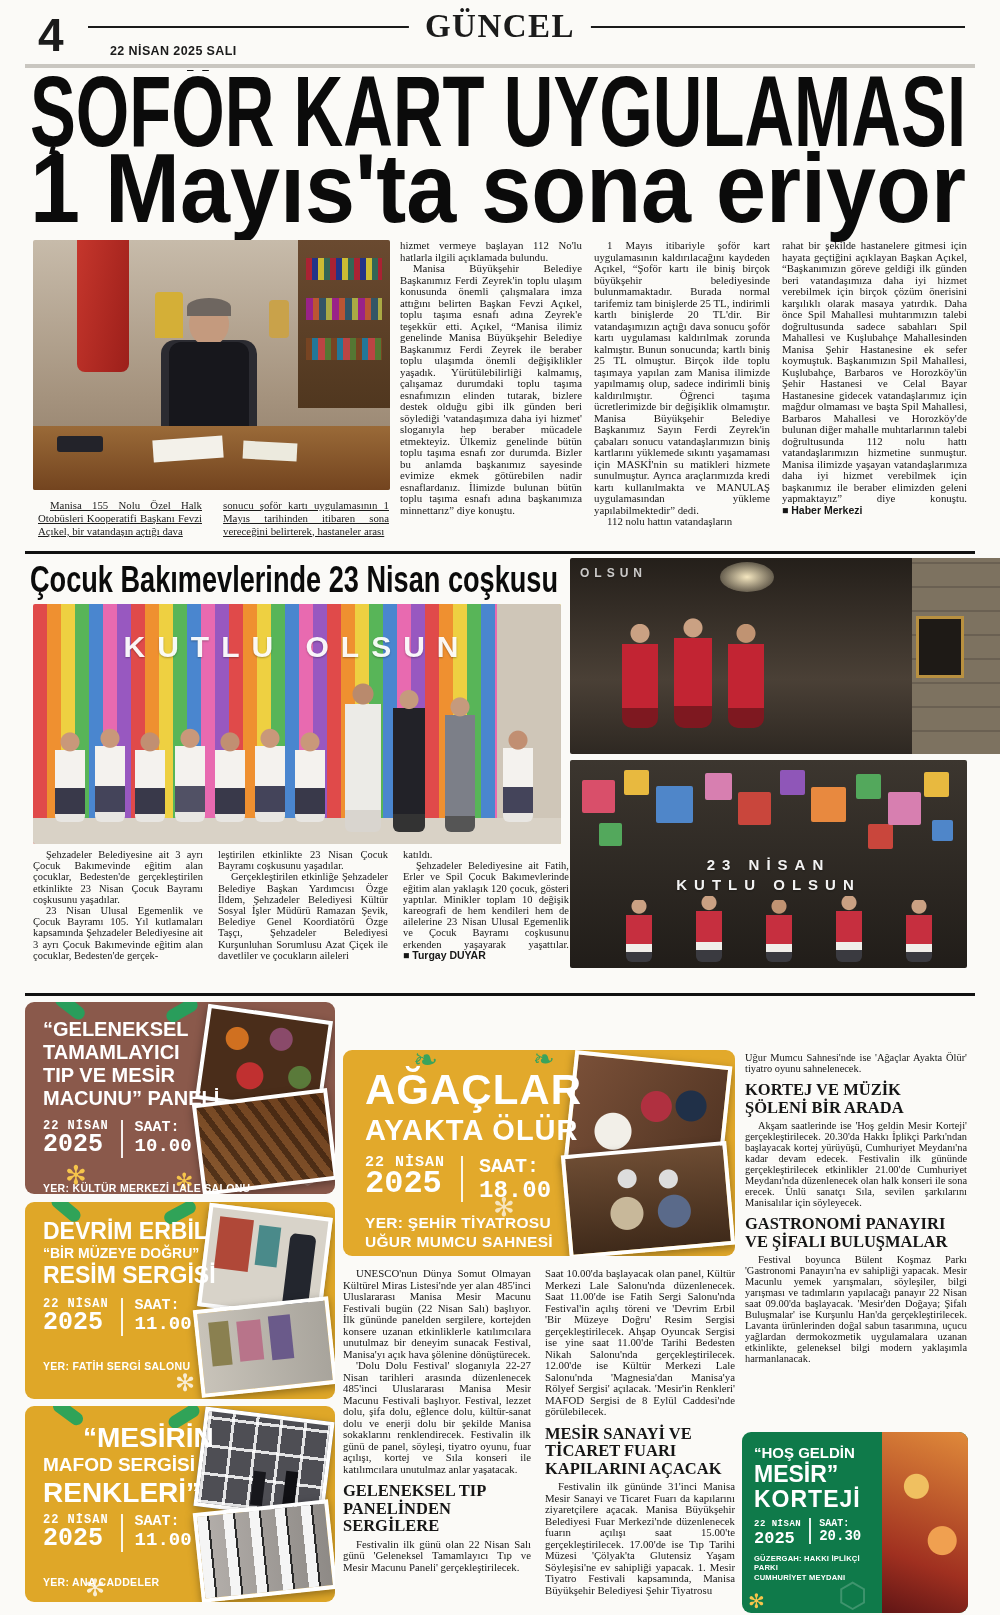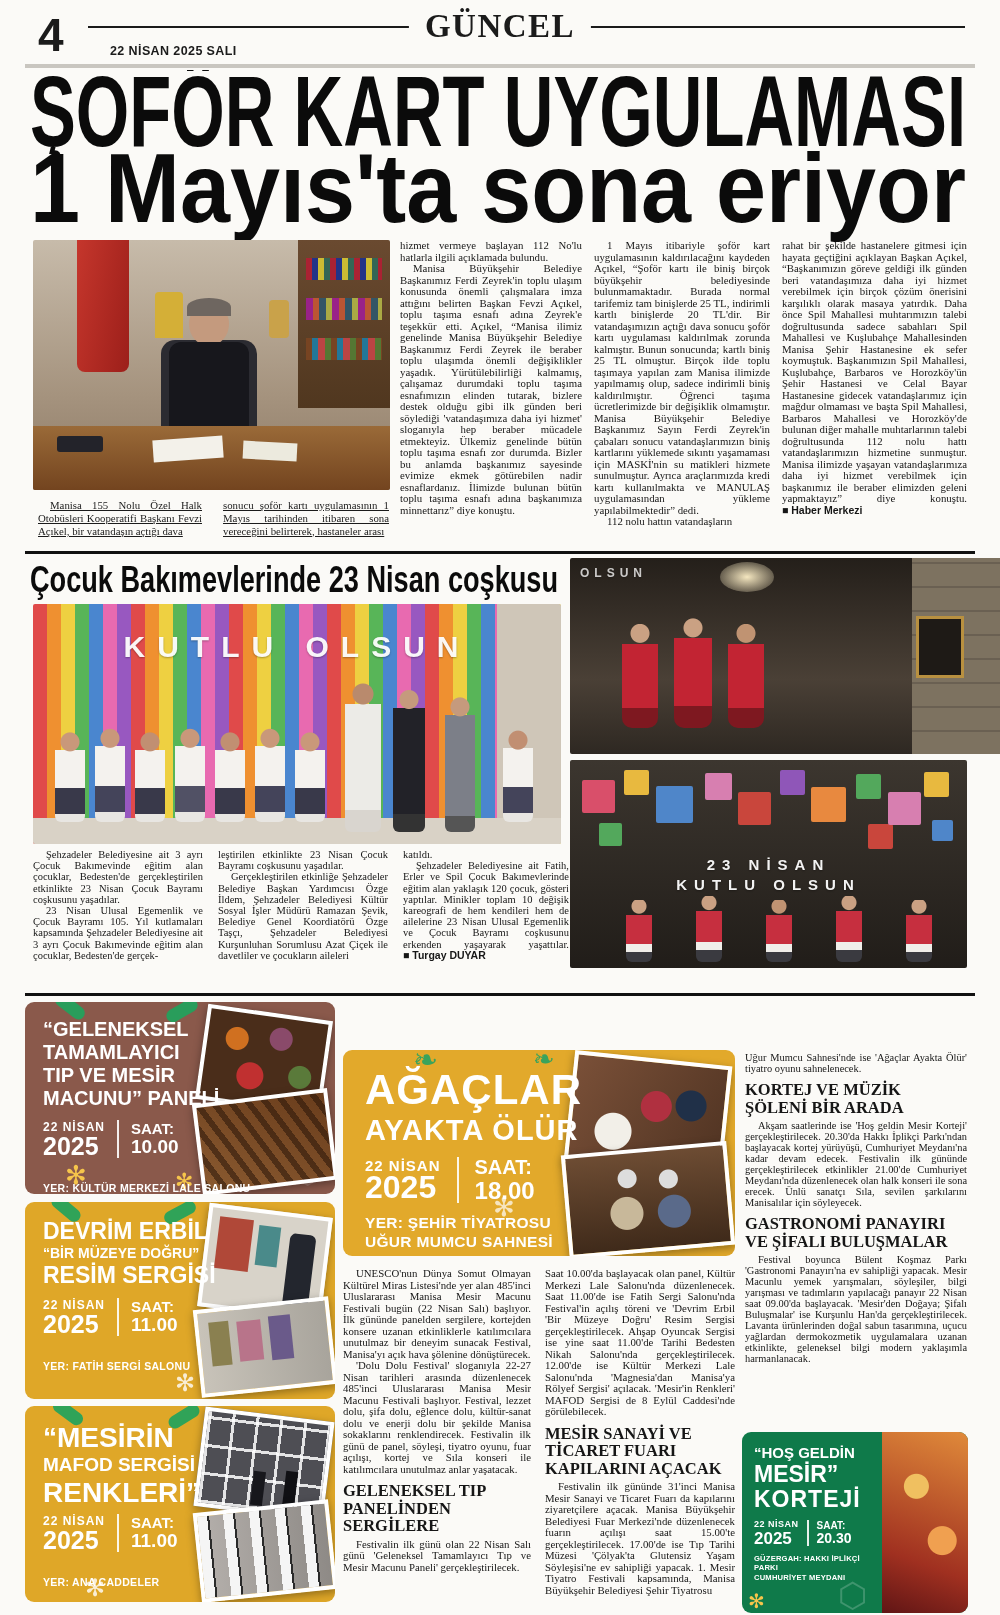--- a/index.html
+++ b/index.html
@@ -29,21 +29,21 @@
   .caption{position:absolute;font-size:10.8px;line-height:12.8px;text-align:justify;}
   .caption p{margin:5px;text-indent:12px;text-decoration:underline;}
   .subhead{font-family:"Liberation Serif",serif;font-weight:700;font-size:16.5px;line-height:17.5px;
         margin:7px 0 4px;text-align:left;}
   .photo{position:absolute;overflow:hidden;border-radius:2px;background:#777;}
   .overlay-txt{position:absolute;font-family:"Liberation Sans",sans-serif;font-weight:900;color:rgba(255,255,255,.95);
         white-space:nowrap;text-shadow:0 1px 2px rgba(0,0,0,.3);}
   .card{position:absolute;border-radius:9px;overflow:hidden;font-family:"Liberation Sans",sans-serif;color:#fff;}
   .card .pad{position:absolute;left:18px;top:16px;right:14px;bottom:12px;}
   .card .title{font-weight:900;white-space:pre-line;}
-  .dateblock{display:flex;align-items:center;margin-top:10px;}
+  .dateblock{display:flex;margin-top:10px;font-family:Liberation Mono, monospace;}
   .dcol{display:flex;flex-direction:column;}
   .d1{font-size:12px;font-weight:800;letter-spacing:1px;line-height:13px;}
   .d2{font-size:25px;font-weight:800;line-height:24px;}
   .vline{width:2px;height:38px;background:rgba(255,255,255,.9);margin:0 12px;}
   .s1{font-size:15px;font-weight:800;line-height:16px;}
   .s2{font-size:19px;font-weight:800;line-height:20px;}
   .venue{margin-top:24px;font-size:10.5px;font-weight:800;letter-spacing:.3px;}
   .snap{position:absolute;border:4px solid #fff;box-shadow:0 3px 9px rgba(0,0,0,.35);}
   .candy{position:absolute;width:34px;height:13px;border-radius:7px;background:#21a35c;opacity:.92;}
   .glyph{position:absolute;font-family:"DejaVu Sans",sans-serif;}
@@ -242,21 +242,21 @@
     <span class="candy" style="left:26px;top:0px;transform:rotate(36deg);"></span>
     <span class="candy" style="left:142px;top:4px;transform:rotate(-32deg);"></span>
     <span class="glyph" style="left:60px;bottom:0px;font-size:24px;color:#fff;opacity:.8;">✻</span>
     <span class="glyph" style="left:210px;bottom:2px;font-size:26px;color:#f6c54b;">✻</span>
     <div class="snap" style="right:6px;top:8px;width:122px;height:92px;transform:rotate(7deg);background:repeating-linear-gradient(90deg,rgba(255,255,255,.85) 0 3px,transparent 3px 24px),repeating-linear-gradient(0deg,rgba(255,255,255,.85) 0 3px,transparent 3px 28px),#4e4e54;">
       <div class="abs" style="left:52px;bottom:4px;width:12px;height:34px;background:#17171c;"></div>
       <div class="abs" style="left:84px;bottom:4px;width:12px;height:38px;background:#101014;"></div>
     </div>
     <div class="snap" style="right:2px;bottom:6px;width:128px;height:82px;transform:rotate(-6deg);background:repeating-linear-gradient(90deg,#f5f5f5 0 10px,#2a2a2a 10px 12px,transparent 12px 26px),linear-gradient(90deg,#b5b0ac,#8e8a86);"></div>
     <div class="pad">
-      <div class="title" style="font-size:28px;line-height:31px;">“MESİRİN</div>
+      <div class="title" style="font-size:28px;line-height:31px;margin-left:40px;">“MESİRİN</div>
       <div class="title" style="font-size:19px;line-height:24px;">MAFOD SERGİSİ</div>
       <div class="title" style="font-size:28px;line-height:31px;">RENKLERİ”</div>
       <div class="dateblock" style="margin-top:6px;">
         <div class="dcol">
             <span class="d1">22 NİSAN</span>
             <span class="d2">2025</span>
           </div>
         <div class="vline"></div>
         <div class="dcol">
             <span class="s1">SAAT:</span>

